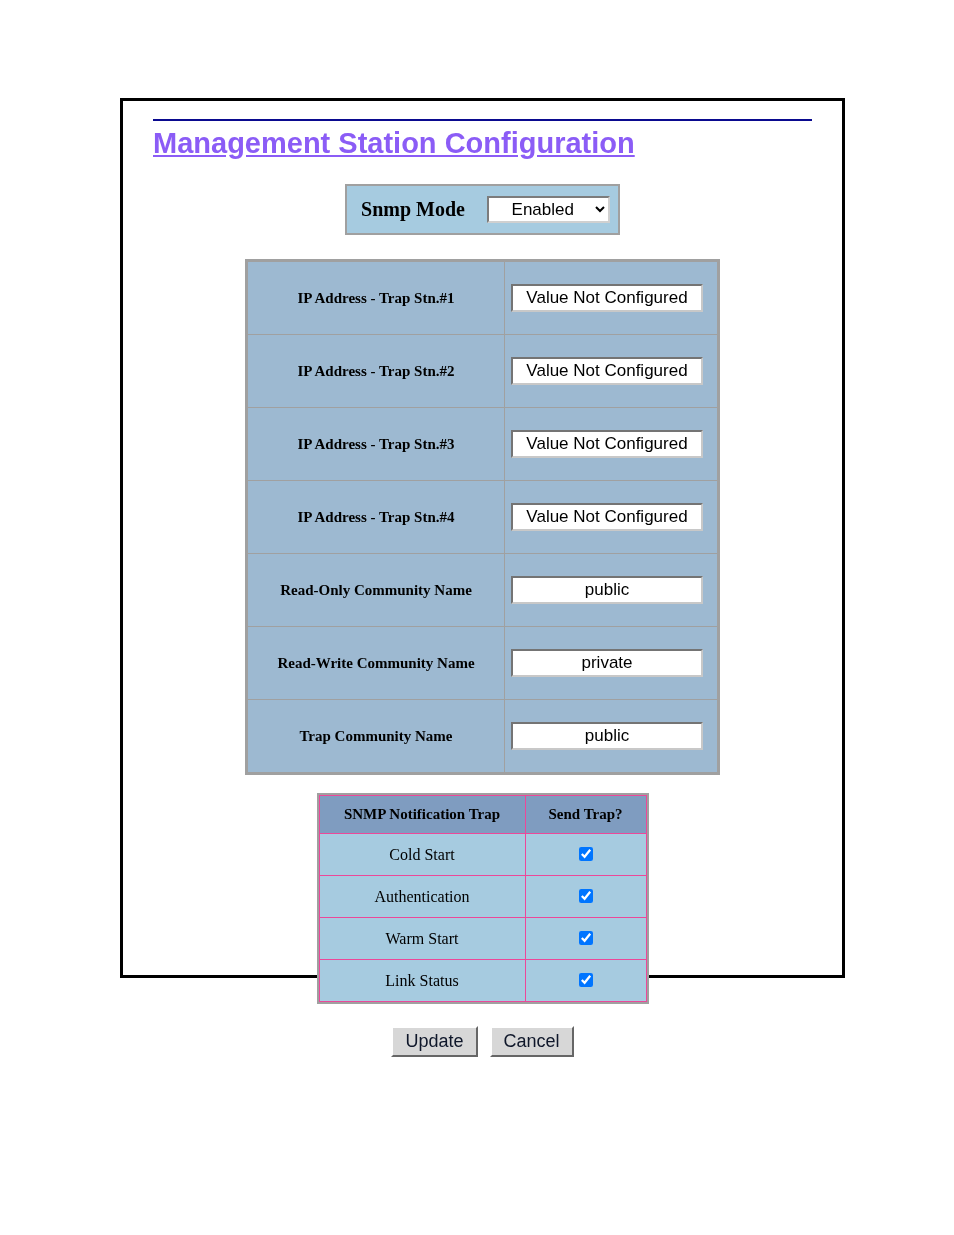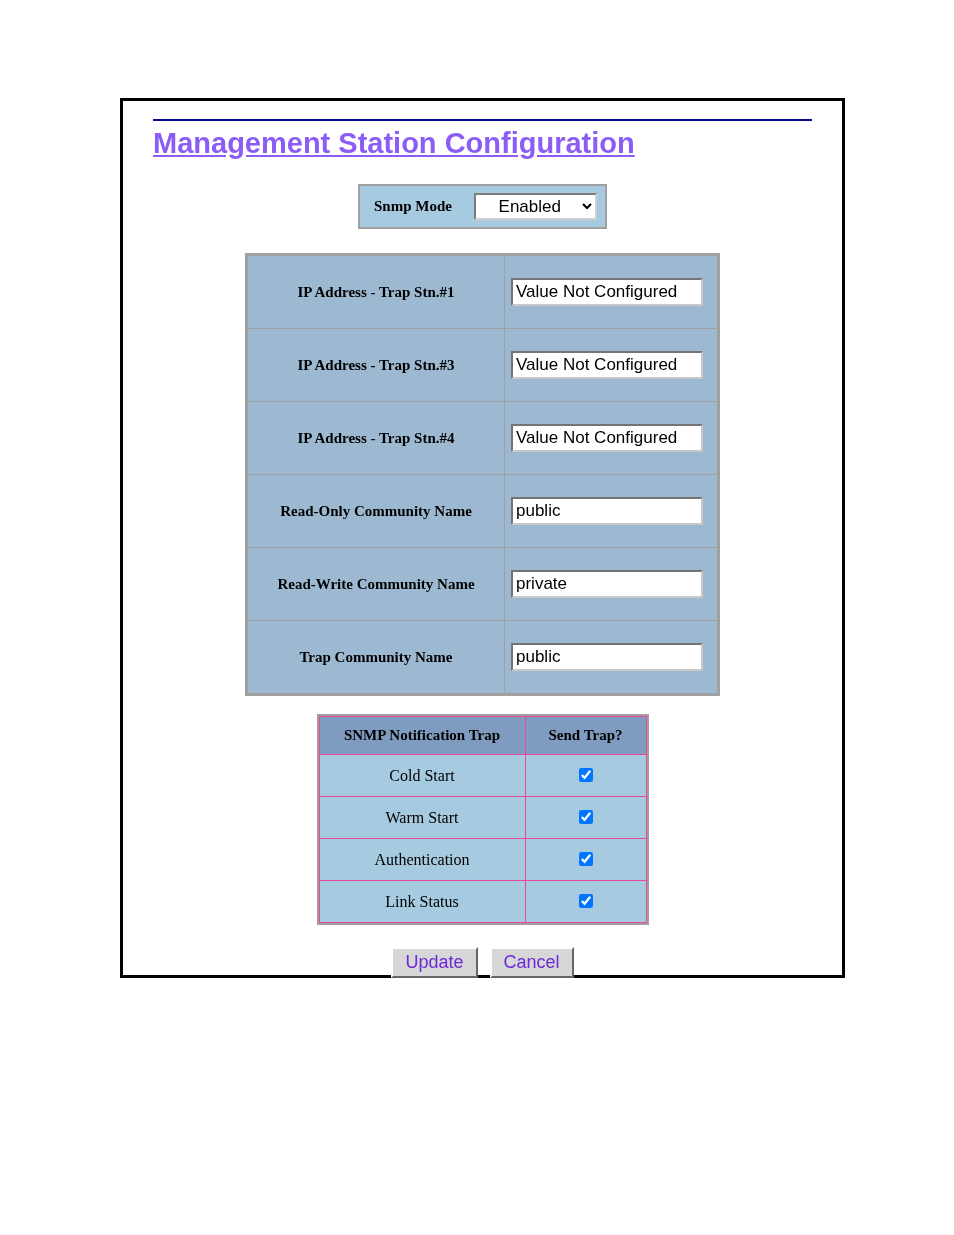--- a/index.html
+++ b/index.html
@@ -43,21 +43,21 @@
     .mode-table {
       margin: 0 auto 24px auto;
       border: 2px solid #a0a0a0;
       border-collapse: separate;
       border-spacing: 0;
       background: #a0a0a0;
     }
     .mode-table td.label {
       background: #a6cbe0;
       font-weight: bold;
-      font-size: 15px;
+      font-size: 20px;
       padding: 12px 14px;
       text-align: center;
     }
     .mode-table td.ctrl {
       background: #a6cbe0;
       padding: 6px 8px;
     }
     select.sunken {
       font-family: Arial, Helvetica, sans-serif;
       font-size: 17px;
@@ -89,20 +89,21 @@
       width: 200px;
     }
     input.txt {
       width: 192px;
       font-family: Arial, Helvetica, sans-serif;
       font-size: 17px;
       border: 2px inset #c8c8c8;
       padding: 2px 3px;
       background: #fff;
       box-sizing: border-box;
+      text-align: center;
     }
     
     .trap-table {
       margin: 0 auto 22px auto;
       border: 2px solid #a0a0a0;
       background: #ec4899;
       border-collapse: separate;
       border-spacing: 1px;
     }
     .trap-table th {
@@ -123,21 +124,21 @@
       width: 14px;
       height: 14px;
     }
     
     .btn-row {
       text-align: center;
     }
     button.classic {
       font-family: Arial, Helvetica, sans-serif;
       font-size: 18px;
-      color: #6d28d9;
+      color: #0f172a;
       background: #d7d7d7;
       border-top: 2px solid #fff;
       border-left: 2px solid #fff;
       border-right: 2px solid #666;
       border-bottom: 2px solid #666;
       padding: 3px 12px;
       margin: 0 4px;
       cursor: pointer;
     }
   </style>
@@ -164,20 +165,24 @@
     </tbody>
       </table>
 
     <table class="cfg-table">
       <tbody id="cfg-body">
           <tr>
             <td class="clabel">IP Address - Trap Stn.#1</td>
             <td class="cctrl"><input type="text" class="txt" value="Value Not Configured" style=""></td>
           </tr>
           <tr>
+            <td class="clabel">IP Address - Trap Stn.#2</td>
+            <td class="cctrl"><input type="text" class="txt" value="Value Not Configured" style=""></td>
+          </tr>
+          <tr>
             <td class="clabel">IP Address - Trap Stn.#3</td>
             <td class="cctrl"><input type="text" class="txt" value="Value Not Configured" style=""></td>
           </tr>
           <tr>
             <td class="clabel">IP Address - Trap Stn.#4</td>
             <td class="cctrl"><input type="text" class="txt" value="Value Not Configured" style=""></td>
           </tr>
           <tr>
             <td class="clabel">Read-Only Community Name</td>
             <td class="cctrl"><input type="text" class="txt" value="public" style=""></td>
@@ -199,25 +204,25 @@
           <th class="c1">SNMP Notification Trap</th>
           <th class="c2">Send Trap?</th>
         </tr>
       </thead>
       <tbody id="trap-body">
           <tr>
             <td class="c1">Cold Start</td>
             <td class="c2"><input type="checkbox" class="chk" checked="" style=""></td>
           </tr>
           <tr>
+            <td class="c1">Authentication</td>
+            <td class="c2"><input type="checkbox" class="chk" checked="" style=""></td>
+          </tr>
+          <tr>
             <td class="c1">Warm Start</td>
-            <td class="c2"><input type="checkbox" class="chk" checked="" style=""></td>
-          </tr>
-          <tr>
-            <td class="c1">Authentication</td>
             <td class="c2"><input type="checkbox" class="chk" checked="" style=""></td>
           </tr>
           <tr>
             <td class="c1">Link Status</td>
             <td class="c2"><input type="checkbox" class="chk" checked="" style=""></td>
           </tr>
         </tbody>
     </table>
 
     <div class="btn-row">

